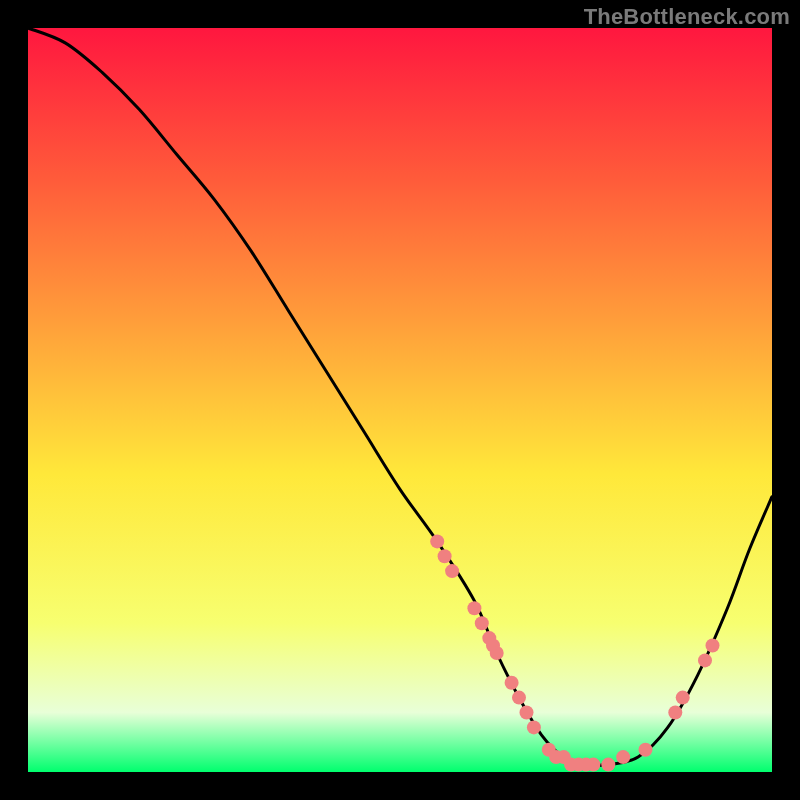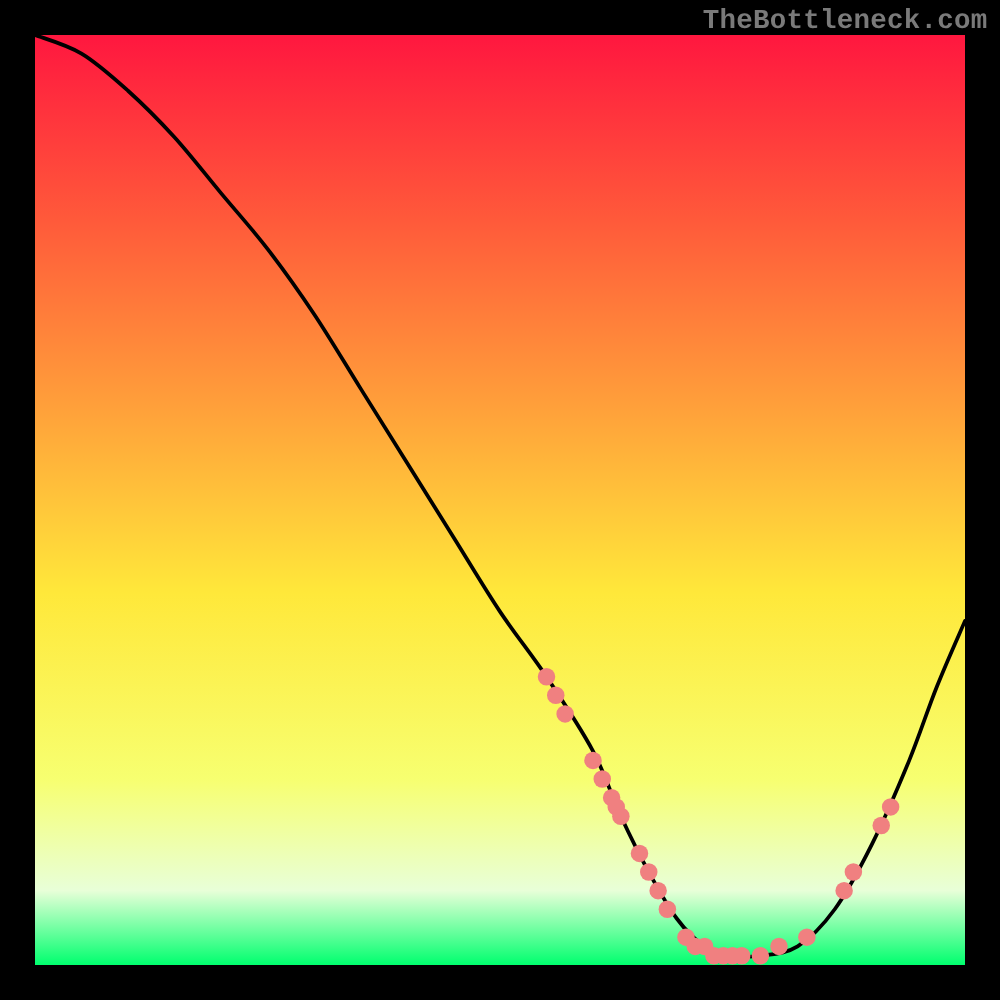--- a/index.html
+++ b/index.html
@@ -28,21 +28,20 @@
   }
   .watermark {
     position: absolute;
     top: 4px;
     right: 10px;
     color: #7a7a7a;
     font-size: 22px;
     font-weight: 600;
     letter-spacing: 0.2px;
     user-select: none;
-    font-family: Liberation Mono, monospace;
   }
   svg.curve {
     position: absolute;
     left: 0;
     top: 0;
     width: 744px;
     height: 744px;
     overflow: visible;
   }
 </style>

